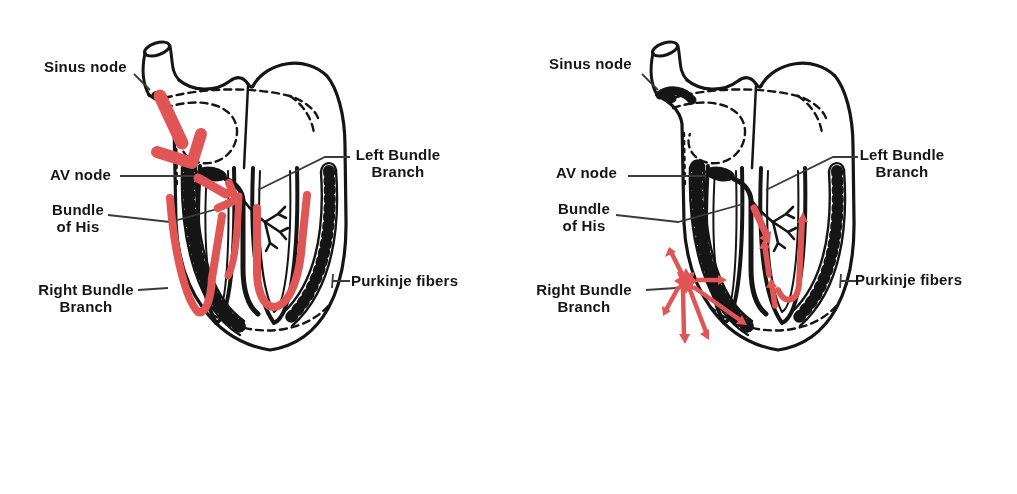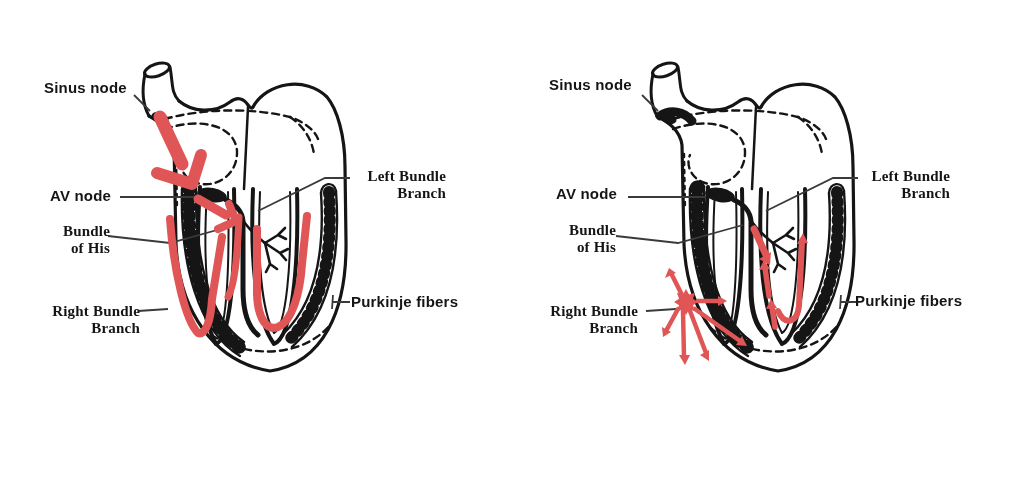--- a/index.html
+++ b/index.html
@@ -1,30 +1,30 @@
 <!DOCTYPE html>
 <html style="--red: #e05656; --navy: #15157c; --ink: #151515; --watermark: #c8c8c8; --background: #ffffff;"><head>
 <meta charset="utf-8">
 <style>
   :root{
     --red:#e05656; --navy:#15157c; --ink:#151515;
     --watermark:#c8c8c8; --background:#ffffff; --leader:#3a3a3a;
   }
   html,body{margin:0;padding:0;background:#fff;}
   .stage{position:relative;width:1017px;height:356px;background:var(--background);
-         overflow:hidden;font-family:"Liberation Sans",sans-serif;margin-top:21px;}
+         overflow:hidden;font-family:"Liberation Sans",sans-serif;}
   svg.art{position:absolute;left:0;top:0;}
   .ink{stroke:var(--ink);fill:none;stroke-linecap:round;stroke-linejoin:round;}
   .inkfill{fill:var(--ink);stroke:none;}
   .redS{stroke:var(--red);fill:none;stroke-linecap:round;stroke-linejoin:round;}
   .redF{fill:var(--red);stroke:none;}
   .leader{stroke:var(--leader);stroke-width:1.8;fill:none;}
   .lbl{position:absolute;color:var(--ink);font:700 15px/1.12 "Liberation Sans",sans-serif;
        letter-spacing:.2px;white-space:nowrap;}
-  .lbl.center{text-align:right;font-family:Liberation Serif, serif;}
+  .lbl.center{text-align:center;}
   .caption{position:absolute;color:var(--navy);
        font-family:"Liberation Serif",serif;font-weight:700;font-size:48px;
        letter-spacing:5px;white-space:nowrap;}
   .watermark{position:absolute;left:690px;top:444px;color:var(--watermark);
        font-family:Liberation Mono, monospace;font-size:30px;white-space:nowrap;opacity:.92;}
   .wm-logo{position:absolute;left:634px;top:430px;opacity:.55;}
 </style>
 </head>
 <body>
 

